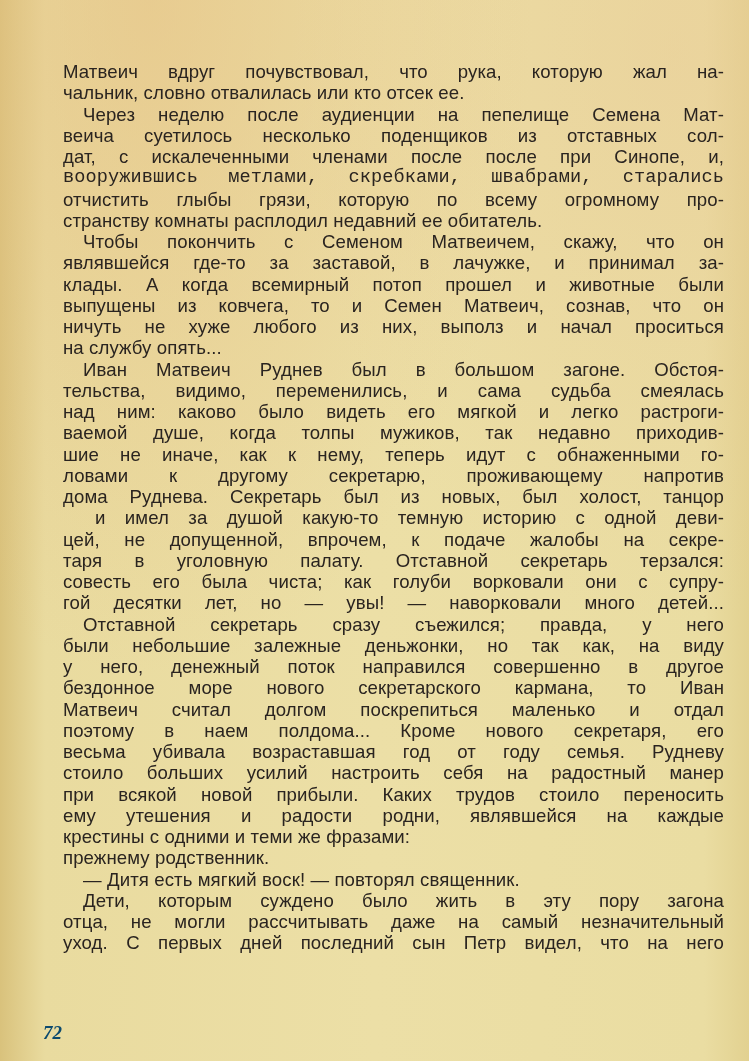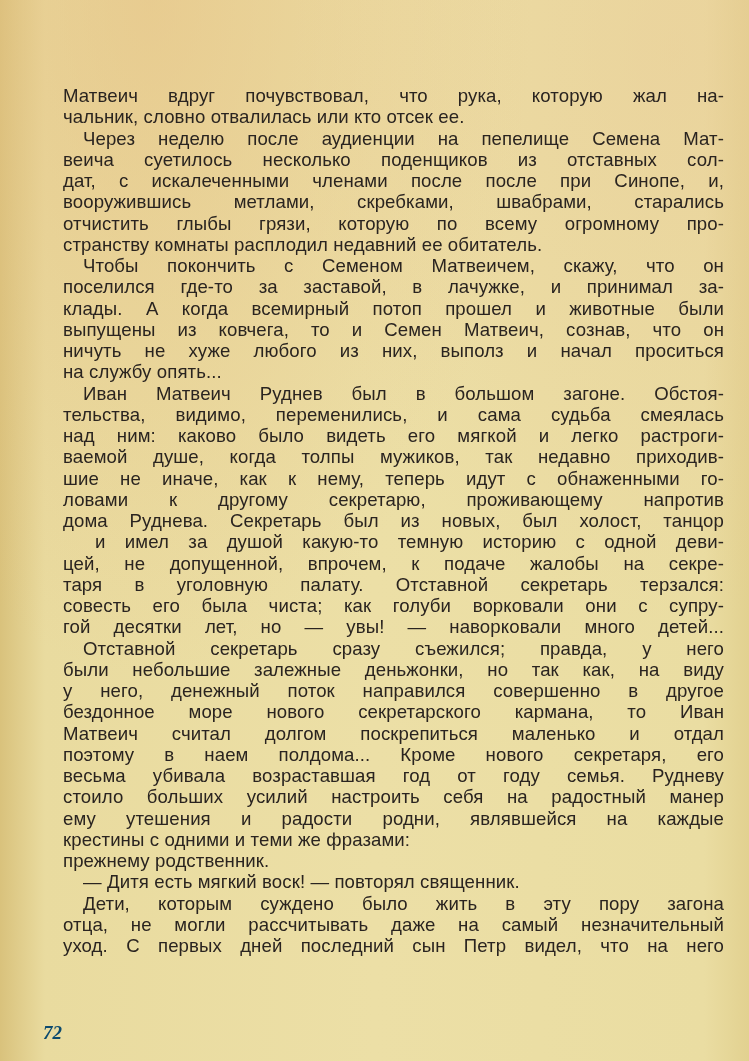--- a/index.html
+++ b/index.html
@@ -51,30 +51,30 @@
       font-style: italic;
       font-weight: bold;
       font-size: 19px;
       color: #0c4a6e;
     }
   </style>
 </head>
 <body>
 
 <div class="page" id="page-text">
-    <span class="line" style="display: block; margin-top: 24px;">Матвеич вдруг почувствовал, что рука, которую жал на-</span>
+    <span class="line" style="display: block;">Матвеич вдруг почувствовал, что рука, которую жал на-</span>
     <span class="line last" style="display: block;">чальник, словно отвалилась или кто отсек ее.</span>
     <span class="line indent" style="display: block;">Через неделю после аудиенции на пепелище Семена Мат-</span>
     <span class="line" style="display: block;">веича суетилось несколько поденщиков из отставных сол-</span>
     <span class="line" style="display: block;">дат, с искалеченными членами после после при Синопе, и,</span>
-    <span class="line" style="display: block;">вооружившись метлами, скребками, швабрами, старались</span>
+    <span class="line" style="display: block; font-family: Liberation Mono, monospace;">вооружившись метлами, скребками, швабрами, старались</span>
     <span class="line" style="display: block;">отчистить глыбы грязи, которую по всему огромному про-</span>
     <span class="line last" style="display: block;">странству комнаты расплодил недавний ее обитатель.</span>
     <span class="line indent" style="display: block;">Чтобы покончить с Семеном Матвеичем, скажу, что он</span>
-    <span class="line" style="display: block;">поселился где-то за заставой, в лачужке, и принимал за-</span>
+    <span class="line" style="display: block;">являвшейся где-то за заставой, в лачужке, и принимал за-</span>
     <span class="line" style="display: block;">клады. А когда всемирный потоп прошел и животные были</span>
     <span class="line" style="display: block;">выпущены из ковчега, то и Семен Матвеич, сознав, что он</span>
     <span class="line" style="display: block;">ничуть не хуже любого из них, выполз и начал проситься</span>
     <span class="line last" style="display: block;">на службу опять...</span>
     <span class="line indent" style="display: block;">Иван Матвеич Руднев был в большом загоне. Обстоя-</span>
     <span class="line" style="display: block;">тельства, видимо, переменились, и сама судьба смеялась</span>
     <span class="line" style="display: block;">над ним: каково было видеть его мягкой и легко растроги-</span>
     <span class="line" style="display: block;">ваемой душе, когда толпы мужиков, так недавно приходив-</span>
     <span class="line" style="display: block;">шие не иначе, как к нему, теперь идут с обнаженными го-</span>
     <span class="line" style="display: block;">ловами к другому секретарю, проживающему напротив</span>
@@ -85,20 +85,21 @@
     <span class="line" style="display: block;">совесть его была чиста; как голуби ворковали они с супру-</span>
     <span class="line" style="display: block;">гой десятки лет, но — увы! — наворковали много детей...</span>
     <span class="line indent" style="display: block;">Отставной секретарь сразу съежился; правда, у него</span>
     <span class="line" style="display: block;">были небольшие залежные деньжонки, но так как, на виду</span>
     <span class="line" style="display: block;">у него, денежный поток направился совершенно в другое</span>
     <span class="line" style="display: block;">бездонное море нового секретарского кармана, то Иван</span>
     <span class="line" style="display: block;">Матвеич считал долгом поскрепиться маленько и отдал</span>
     <span class="line" style="display: block;">поэтому в наем полдома... Кроме нового секретаря, его</span>
     <span class="line" style="display: block;">весьма убивала возраставшая год от году семья. Рудневу</span>
     <span class="line" style="display: block;">стоило больших усилий настроить себя на радостный манер</span>
+    <span class="line" style="display: block;">при всякой новой прибыли. Каких трудов стоило переносить</span>
     <span class="line" style="display: block;">ему утешения и радости родни, являвшейся на каждые</span>
     <span class="line last" style="display: block;">крестины с одними и теми же фразами:</span>
     <span class="line last" style="display: block;">прежнему родственник.</span>
     <span class="line indent last" style="display: block;">— Дитя есть мягкий воск! — повторял священник.</span>
     <span class="line indent" style="display: block;">Дети, которым суждено было жить в эту пору загона</span>
     <span class="line" style="display: block;">отца, не могли рассчитывать даже на самый незначительный</span>
     <span class="line" style="display: block;">уход. С первых дней последний сын Петр видел, что на него</span>
   </div>
 <div class="page-number">72</div>
 

